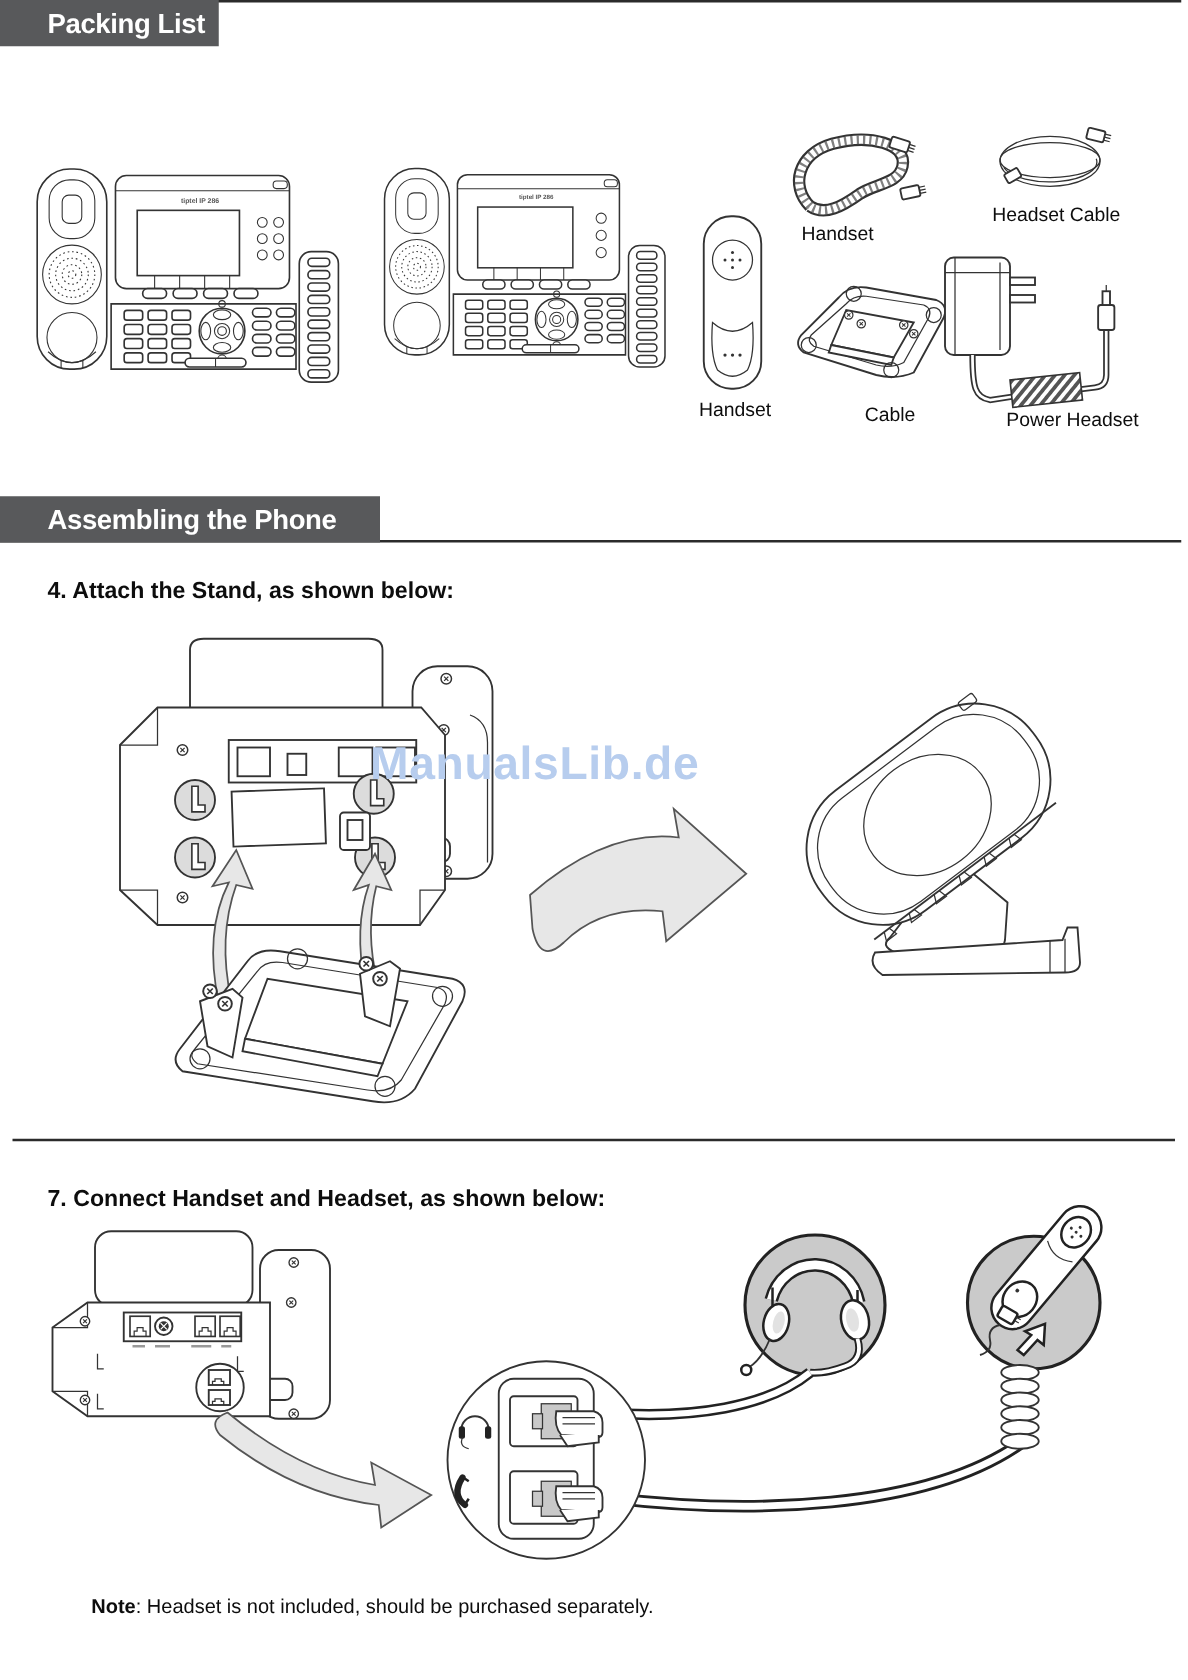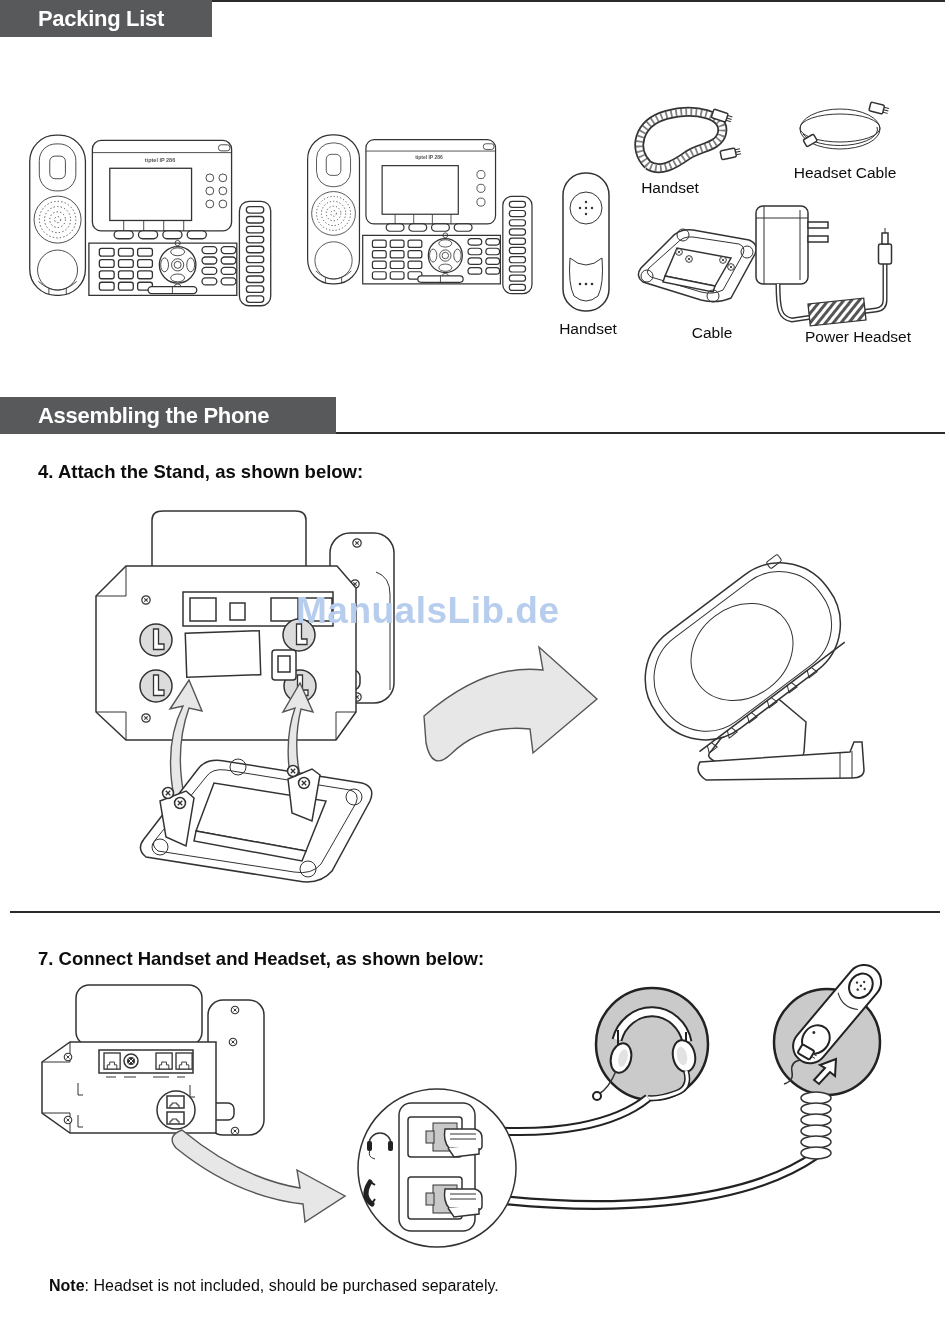--- a/index.html
+++ b/index.html
@@ -112,21 +112,21 @@
           <rect x="251" y="156.4" width="20" height="7.5" rx="3.5"></rect>
           <rect x="251" y="167.8" width="20" height="7.5" rx="3.5"></rect>
           <rect x="251" y="179.2" width="20" height="7.5" rx="3.5"></rect>
           <rect x="251" y="190.6" width="20" height="7.5" rx="3.5"></rect>
       </g>
     </g>
   </defs>
 </svg>
 
 <div class="abs rule" style="left:0;top:79;width:945px;"></div>
-<div class="abs secbar" style="left:0;top:44;width:212px;">
+<div class="abs secbar" style="left:0;top:44;width:175px;">
   <span>Packing List</span>
 </div>
 
 <svg style="top:95px" width="950" height="245" viewBox="0 0 950 245">
   <g>
     <use href="#pf" transform="translate(28,35) scale(0.87)"></use>
     <g class="t" transform="translate(28,35) scale(0.87)">
         <circle cx="209" cy="55" r="4.5"></circle>
         <circle cx="224" cy="55" r="4.5"></circle>
         <circle cx="209" cy="70" r="4.5"></circle>
@@ -218,21 +218,21 @@
     <path d="M137,30 v5" class="t"></path>
   </g>
 </svg>
 <div class="abs itemlabel" style="left:670px;top:179px;">Handset</div>
 <div class="abs itemlabel" style="left:845px;top:164px;">Headset Cable</div>
 <div class="abs itemlabel" style="left:588px;top:320px;">Handset</div>
 <div class="abs itemlabel" style="left:712px;top:324px;">Cable</div>
 <div class="abs itemlabel" style="left:858px;top:328px;">Power Headset</div>
 
 <div class="abs rule" style="left:0;top:432px;width:945px;"></div>
-<div class="abs secbar" style="left:0;top:397px;width:336px;">
+<div class="abs secbar" style="left:0;top:397px;width:304px;">
   <span>Assembling the Phone</span>
 </div>
 <div class="abs steptitle" style="left:38px;top:461px;">4. Attach the Stand, as shown below:</div>
 
 <svg style="top:500px" width="950" height="405" viewBox="0 0 950 405">
   <g>
     <path d="M152,20 q0,-9 11,-9 h132 q11,0 11,9 v82 h-154 z" class="o" stroke-width="1.8"></path>
     <rect x="330" y="33" width="64" height="170" rx="20" class="o" stroke-width="1.8"></rect>
     <path d="M376,72 q14,5 14,22 v96" class="t"></path>
     <rect x="312" y="170" width="48" height="20" rx="7" class="o"></rect>
@@ -408,15 +408,15 @@
       <rect x="8" y="4" width="5" height="10" rx="2" fill="#222"></rect>
       <path d="M-10,13 q-3,7 5,9" class="t" stroke-width="1.6"></path>
     </g>
     <g transform="translate(376,254)">
       <path d="M-6,-12 q-9,14 2,22" fill="none" stroke="#222" stroke-width="5" stroke-linecap="round"></path>
       <path d="M-7,-13 l6,4 M-5,11 l4,-6" stroke="#222" stroke-width="2" fill="none"></path>
     </g>
   </g>
 </svg>
 
-<div class="abs note" style="left:49px;top:1277px;">
+<div class="abs note" style="left:73px;top:1277px;">
   <b>Note</b><span>: Headset is not included, should be purchased separately.</span>
 </div>
 
 </body></html>

